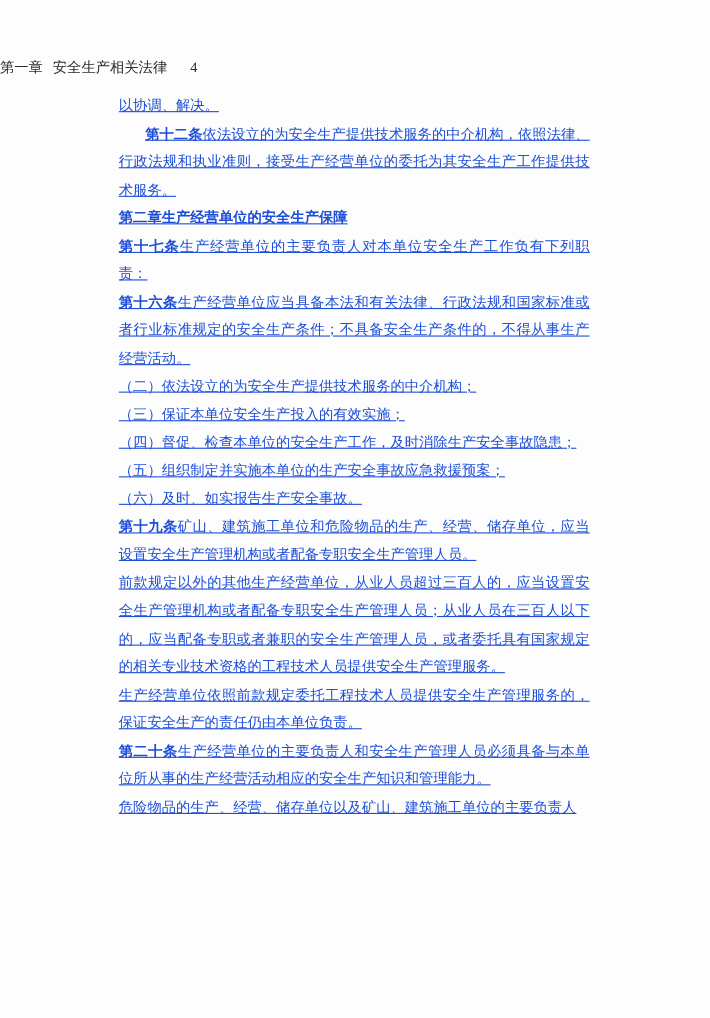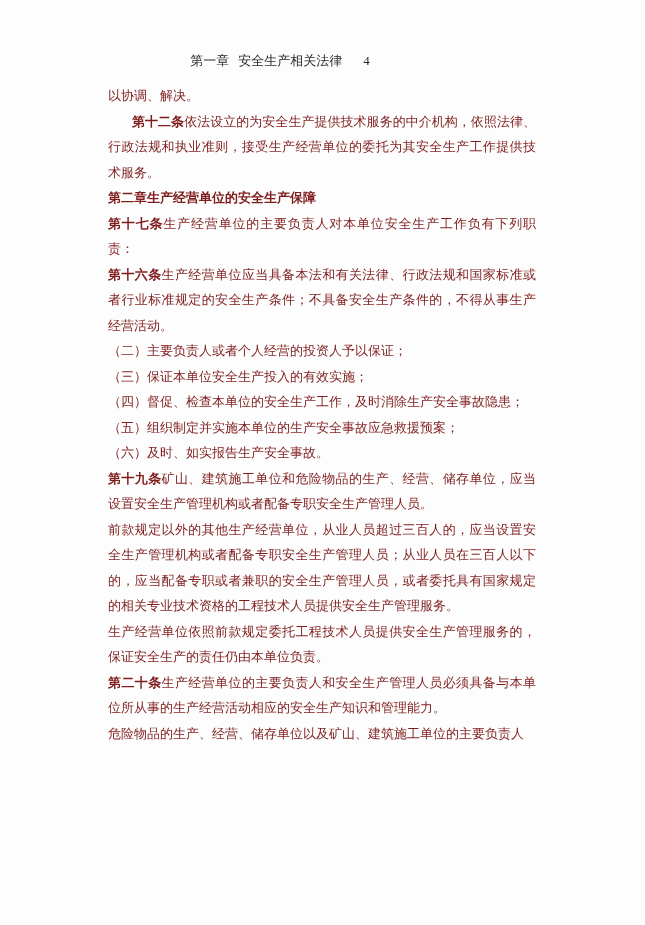--- a/index.html
+++ b/index.html
@@ -16,39 +16,40 @@
     color: #232323;
     overflow: hidden;
   }
   
   .running-header {
     position: absolute;
     top: 51px;
     left: 0;
     right: 85px;
     display: flex;
-    justify-content: center;
+    justify-content: flex-start;
     align-items: baseline;
     font-size: 13px;
     line-height: 19px;
     color: #2a2a2a;
     white-space: nowrap;
   }
   .running-header .chapter { margin-right: 9px; }
   .running-header .pagenum { margin-left: 21px; }
   
   .content {
     position: absolute;
     top: 83px;
     left: 108px;
     width: 428px;
     font-size: 13px;
     line-height: 25.5px;
-    color: #7f1d1d;
+    color: #1d4ed8;
     letter-spacing: 0;
+    text-decoration: underline;
   }
   .content p {
     text-align: justify;
     text-align-last: left;
     word-break: break-all;
   }
   .content p.indent { text-indent: 24px; }
   .content p.heading { font-weight: bold; }
   .content b.article-no { font-weight: bold; }
 </style>
@@ -63,21 +64,21 @@
     <span class="pagenum">4</span>
   </div>
 
   <div class="content">
 
   <p class="">以协调、解决。</p>
       <p class="indent"><b class="article-no">第十二条</b>依法设立的为安全生产提供技术服务的中介机构，依照法律、行政法规和执业准则，接受生产经营单位的委托为其安全生产工作提供技术服务。</p>
       <p class="heading ">第二章生产经营单位的安全生产保障</p>
       <p class=""><b class="article-no">第十七条</b>生产经营单位的主要负责人对本单位安全生产工作负有下列职责：</p>
       <p class=""><b class="article-no">第十六条</b>生产经营单位应当具备本法和有关法律、行政法规和国家标准或者行业标准规定的安全生产条件；不具备安全生产条件的，不得从事生产经营活动。</p>
-      <p class="">（二）主要负责人或者个人经营的投资人予以保证；</p>
+      <p class="">（二）依法设立的为安全生产提供技术服务的中介机构；</p>
       <p class="">（三）保证本单位安全生产投入的有效实施；</p>
       <p class="">（四）督促、检查本单位的安全生产工作，及时消除生产安全事故隐患；</p>
       <p class="">（五）组织制定并实施本单位的生产安全事故应急救援预案；</p>
       <p class="">（六）及时、如实报告生产安全事故。</p>
       <p class=""><b class="article-no">第十九条</b>矿山、建筑施工单位和危险物品的生产、经营、储存单位，应当设置安全生产管理机构或者配备专职安全生产管理人员。</p>
       <p class="">前款规定以外的其他生产经营单位，从业人员超过三百人的，应当设置安全生产管理机构或者配备专职安全生产管理人员；从业人员在三百人以下的，应当配备专职或者兼职的安全生产管理人员，或者委托具有国家规定的相关专业技术资格的工程技术人员提供安全生产管理服务。</p>
       <p class="">生产经营单位依照前款规定委托工程技术人员提供安全生产管理服务的，保证安全生产的责任仍由本单位负责。</p>
       <p class=""><b class="article-no">第二十条</b>生产经营单位的主要负责人和安全生产管理人员必须具备与本单位所从事的生产经营活动相应的安全生产知识和管理能力。</p>
       <p class="">危险物品的生产、经营、储存单位以及矿山、建筑施工单位的主要负责人</p>
     </div>

